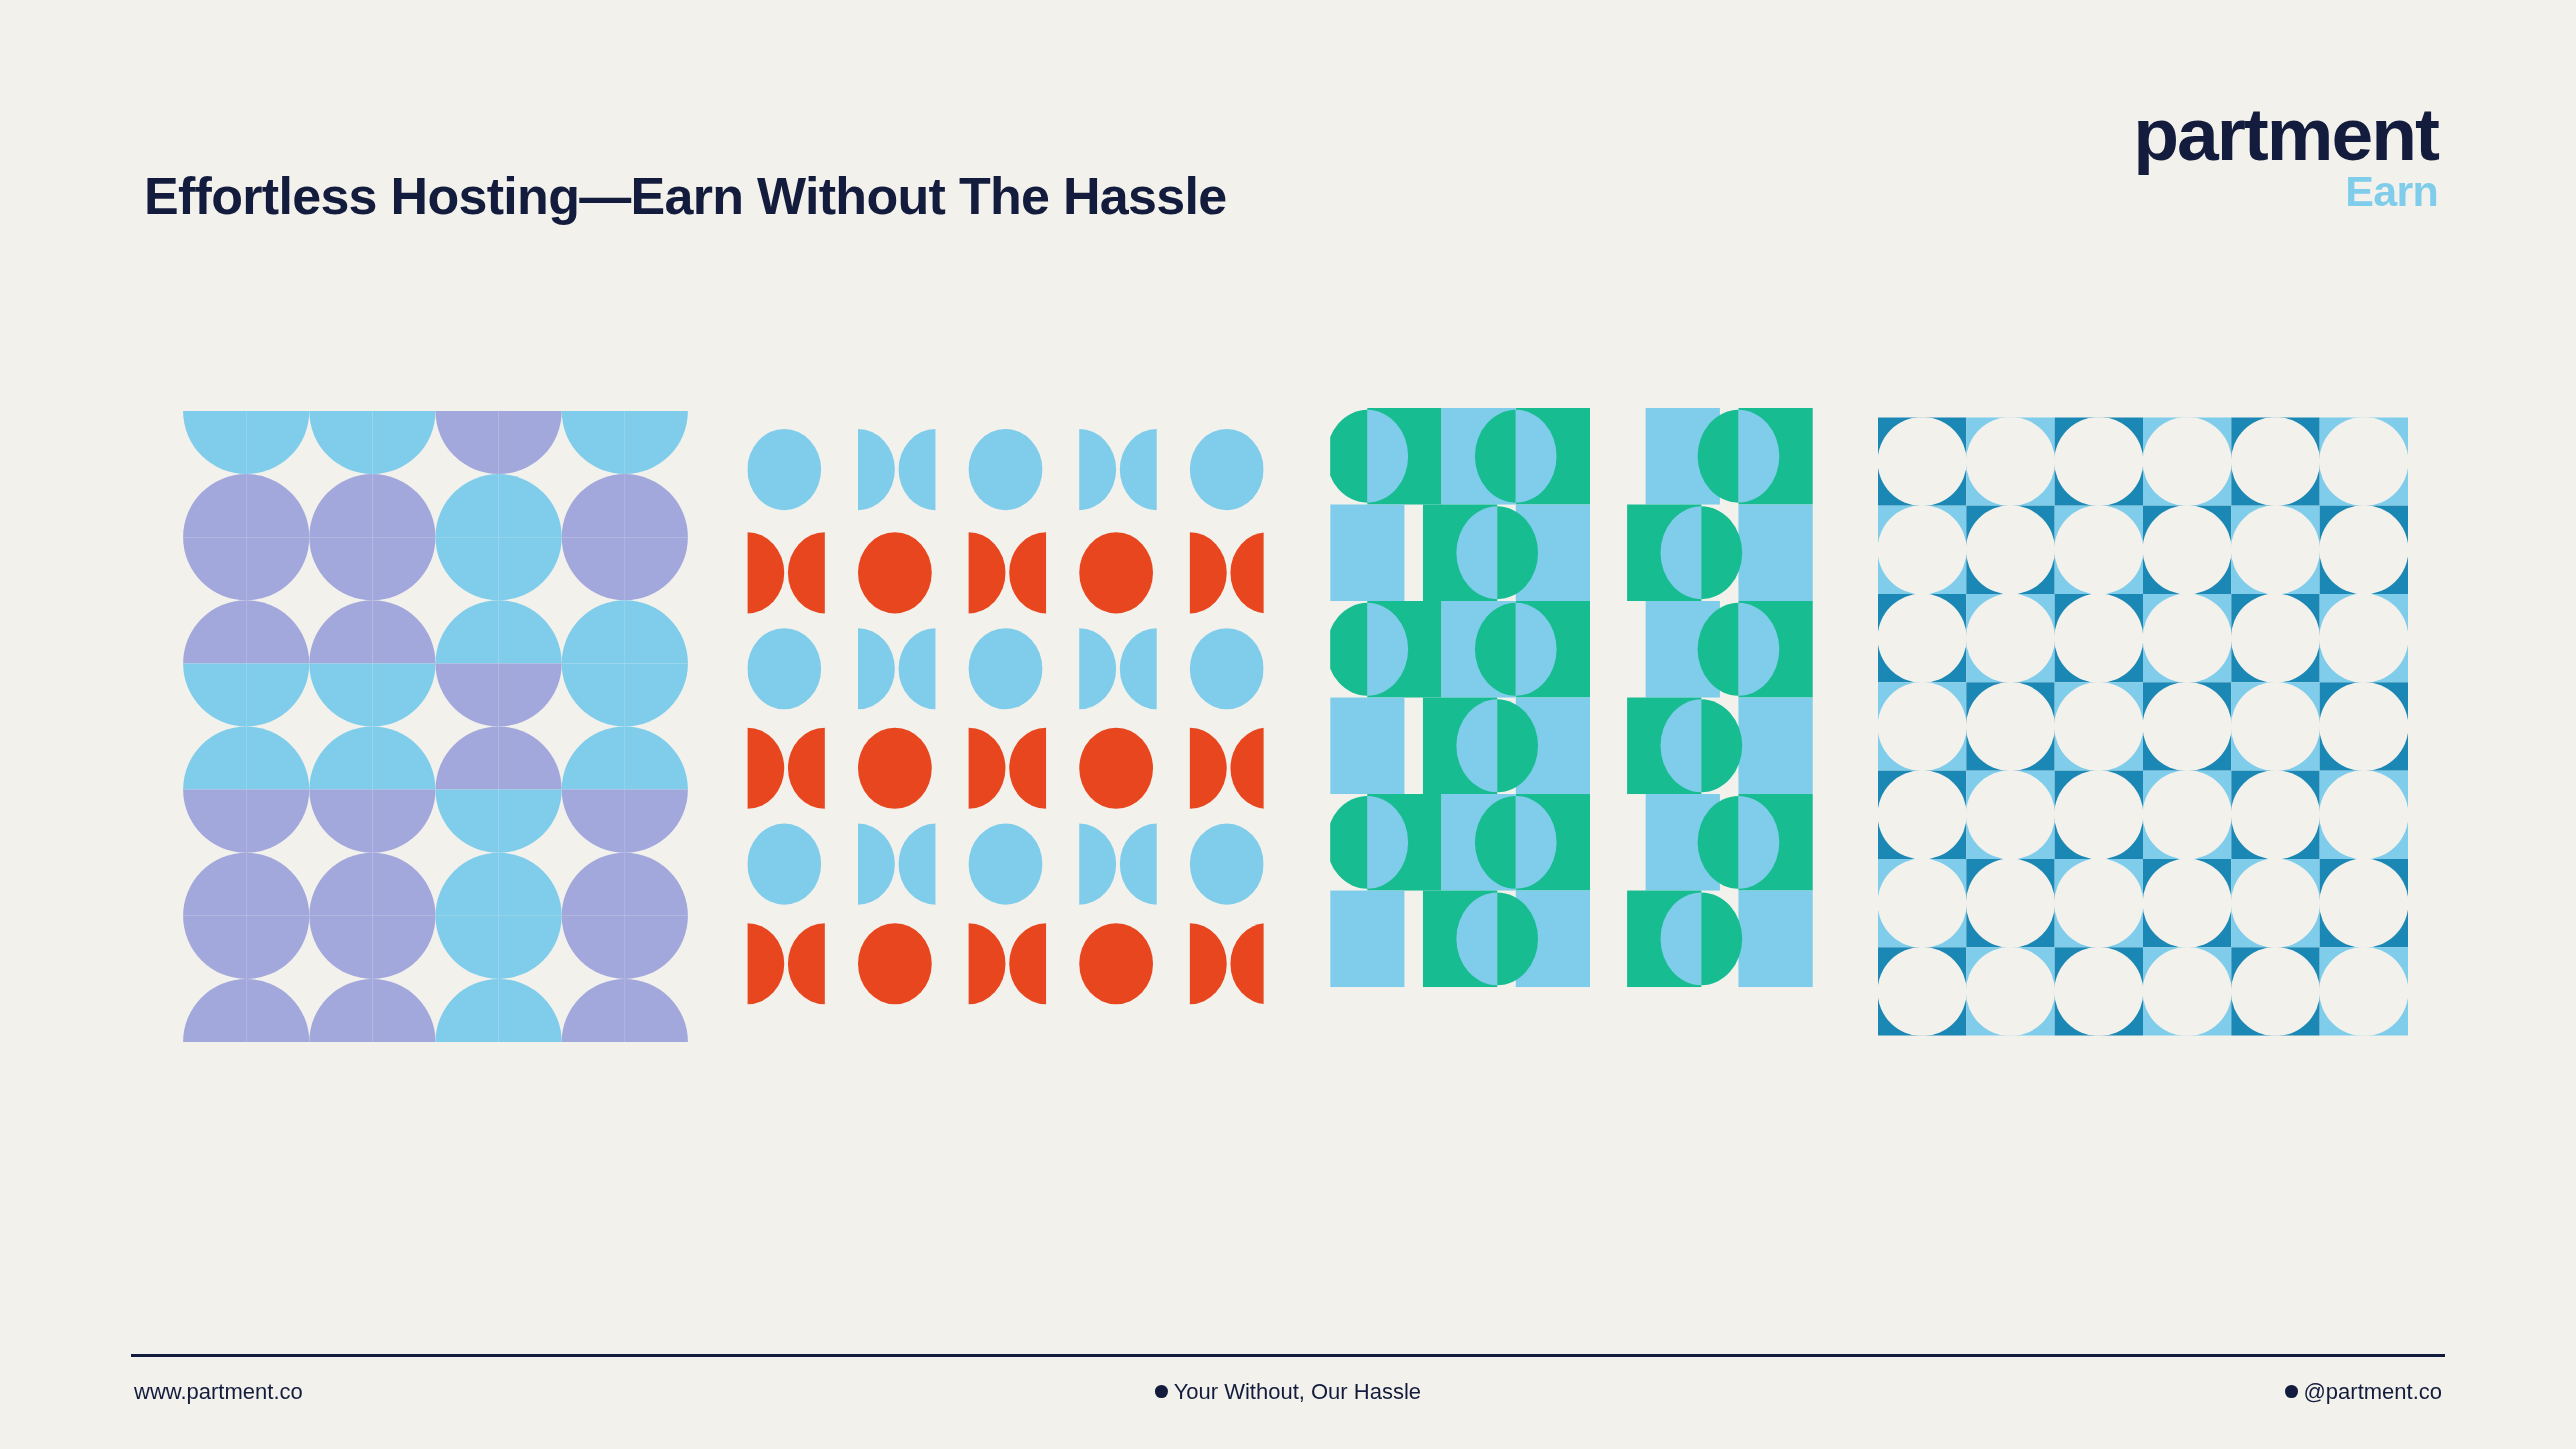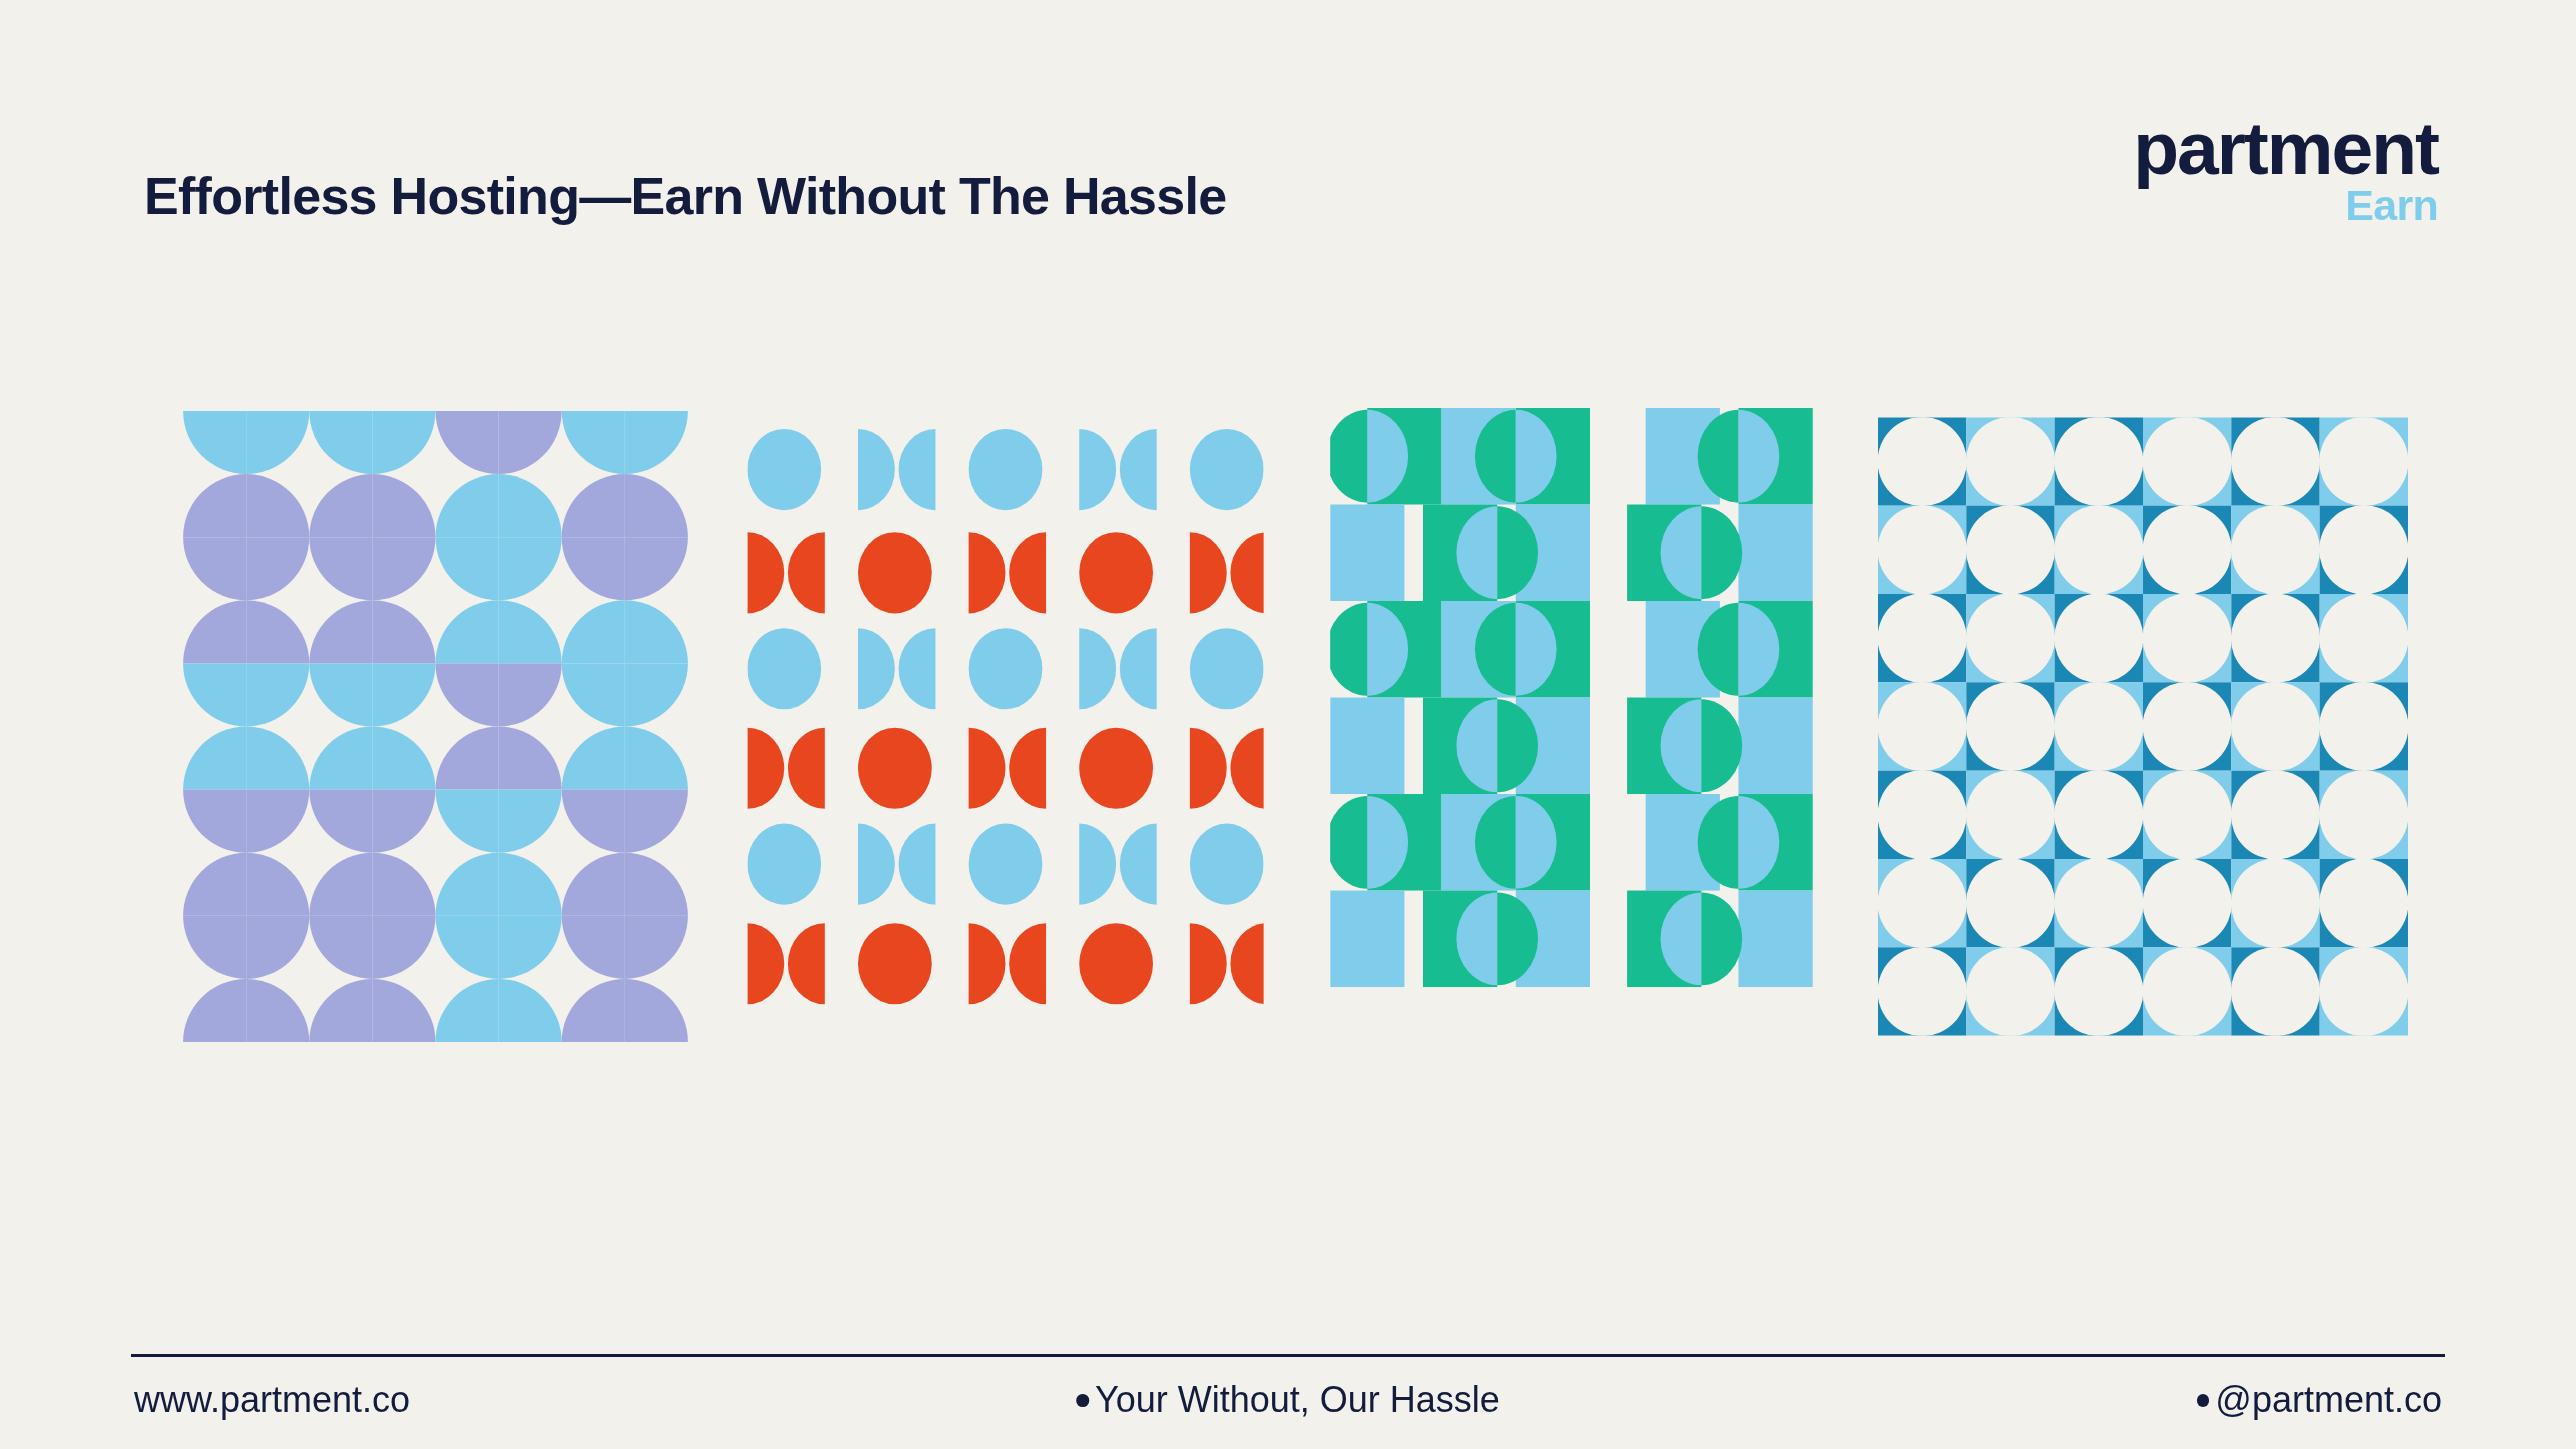--- a/index.html
+++ b/index.html
@@ -15,21 +15,21 @@
     left:144px; top:131px;
     font-size:52px;
     font-weight:bold;
     color:#131C3C;
     letter-spacing:-0.7px;
     white-space:nowrap;
     text-align:center;
   }
   #brand-logo{
     position:absolute;
-    right:138px; top:114px;
+    right:138px; top:100px;
     text-align:right;
     line-height:0.92;
   }
   #brand-logo .brand-main{
     display:block;
     font-size:75px;
     font-weight:bold;
     color:#131C3C;
     letter-spacing:-2px;
   }
@@ -45,21 +45,21 @@
   #footer-rule{
     position:absolute;
     left:131px; right:131px;
     top:1354px;
     height:3.4px;
     background:#131C3C;
   }
   .footer-text{
     position:absolute;
     top:1379px;
-    font-size:36px;
+    font-size:22px;
     color:#131C3C;
     white-space:nowrap;
   }
   #footer-website{left:134px;}
   #footer-tagline{left:50%;transform:translateX(-50%);}
   #footer-social{right:134px;}
   .dot{
     display:inline-block;
     width:12.7px;height:12.7px;
     border-radius:50%;

